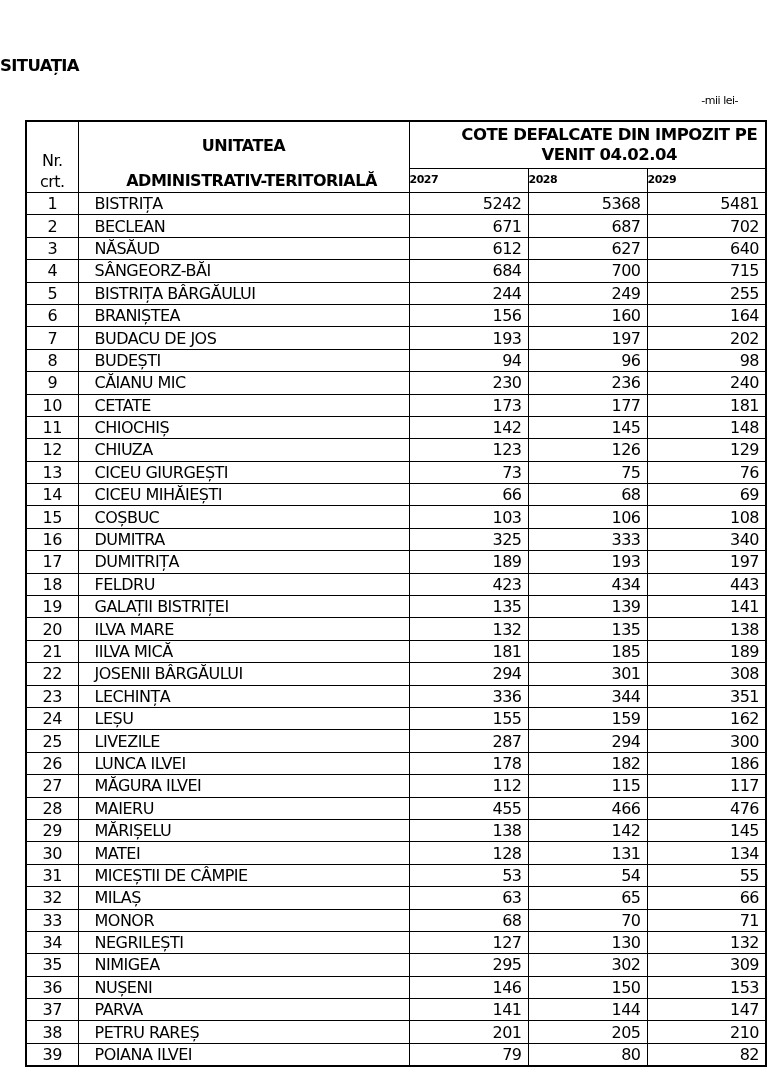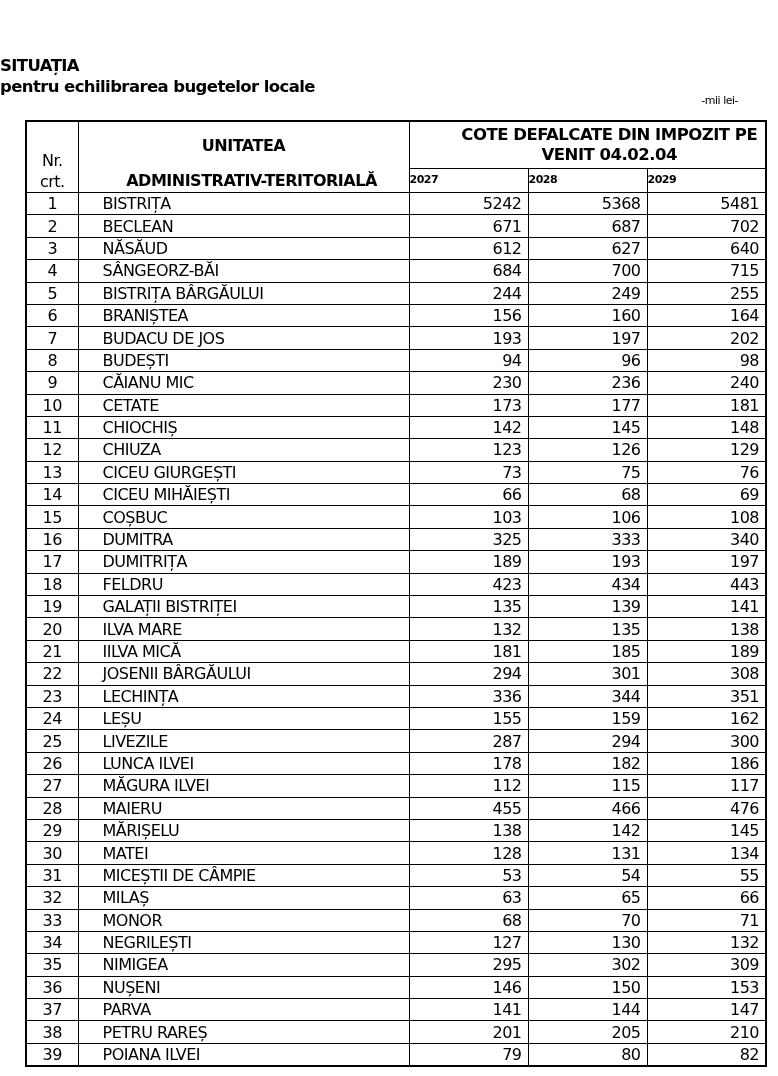--- a/index.html
+++ b/index.html
@@ -19,29 +19,28 @@
   col.c-name { width: 331px; }
   col.c-y { width: 119px; }
   .hdr-nr { text-align: center; vertical-align: bottom; font-weight: normal; font-size: 16px; line-height: 21px; margin-left: 36px; }
   .hdr-name { text-align: center; vertical-align: top; font-size: 16px; }
   .hdr-name .line1 { display: block; height: 48px; line-height: 48px; }
   .hdr-name .line2 { display: block; line-height: 22px; padding-left: 16px; }
   .hdr-group { text-align: center; font-size: 16.5px; line-height: 20px; height: 44px; white-space: normal; padding-left: 44px; }
   .hdr-year { text-align: left; font-size: 11px; height: 22px; line-height: 22px; }
   tbody td { height: 21.4px; line-height: 21px; }
   td.nr { text-align: center; }
-  td.name { text-align: left; padding-left: 24px; }
+  td.name { text-align: left; padding-left: 16px; }
   td.num { text-align: right; padding-right: 6px; }
 </style>
 </head>
 <body>
 
 <div class="title-block">
   <div>SITUAȚIA</div>
-  <div>pentru echilibrarea bugetelor locale</div>
 </div>
 <div class="unit">-mii lei-</div>
 
 <table>
   <colgroup>
     <col class="c-nr">
       <col class="c-name">
       <col class="c-y">
       <col class="c-y">
       <col class="c-y">

